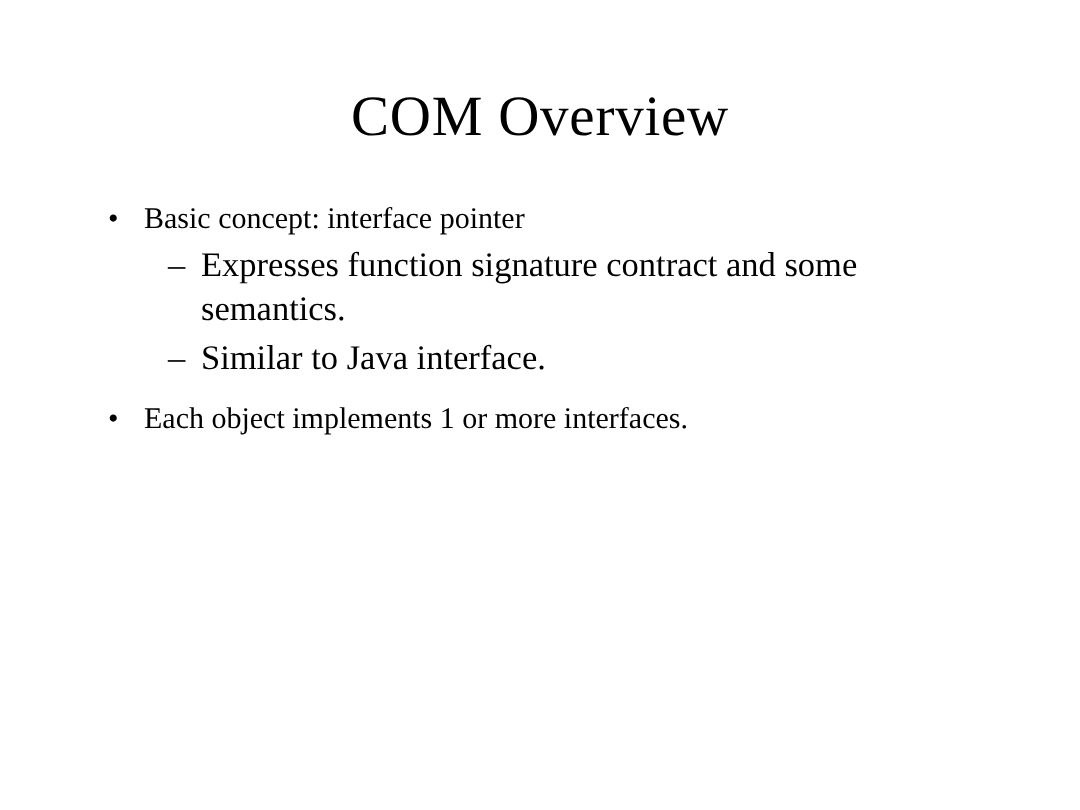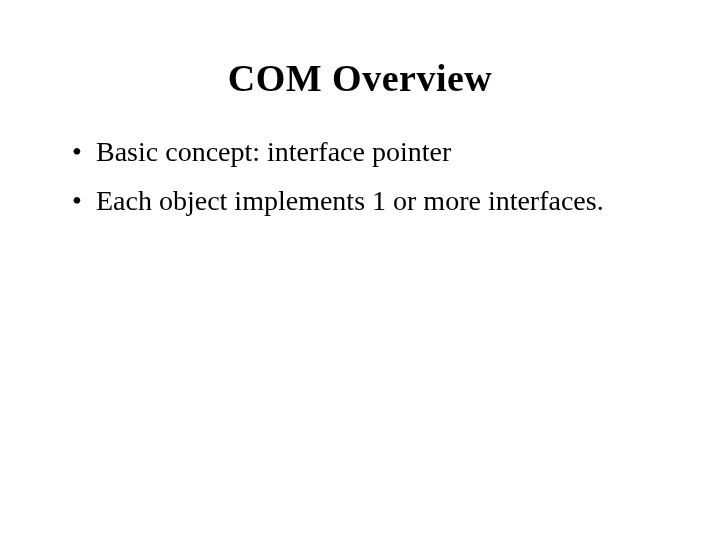--- a/index.html
+++ b/index.html
@@ -13,31 +13,31 @@
   }
   .slide {
     width: 720px;
     height: 540px;
     position: relative;
     box-sizing: border-box;
   }
   .title {
     text-align: center;
     font-size: 38px;
-    font-weight: bold;
+    font-weight: normal;
     padding-top: 56px;
     padding-bottom: 20px;
     letter-spacing: 0.5px;
   }
   .body {
     padding-left: 72px;
     padding-right: 60px;
   }
   .l1 {
-    font-size: 28px;
+    font-size: 20px;
     line-height: 1.25;
     margin-top: 14px;
     position: relative;
     padding-left: 24px;
   }
   .l1::before {
     content: "•";
     position: absolute;
     left: 0;
     top: 0;
@@ -57,18 +57,20 @@
   }
 </style>
 </head>
 <body>
 
 <div class="slide">
   <div class="title">COM Overview</div>
   <div class="body">
 
     <div class="l1">Basic concept: interface pointer</div>
+    <div class="l2">Expresses function signature contract and some semantics.</div>
+    <div class="l2">Similar to Java interface.</div>
 
     <div class="l1">Each object implements 1 or more interfaces.</div>
 
 
   </div>
 </div>
 
 </body></html>

